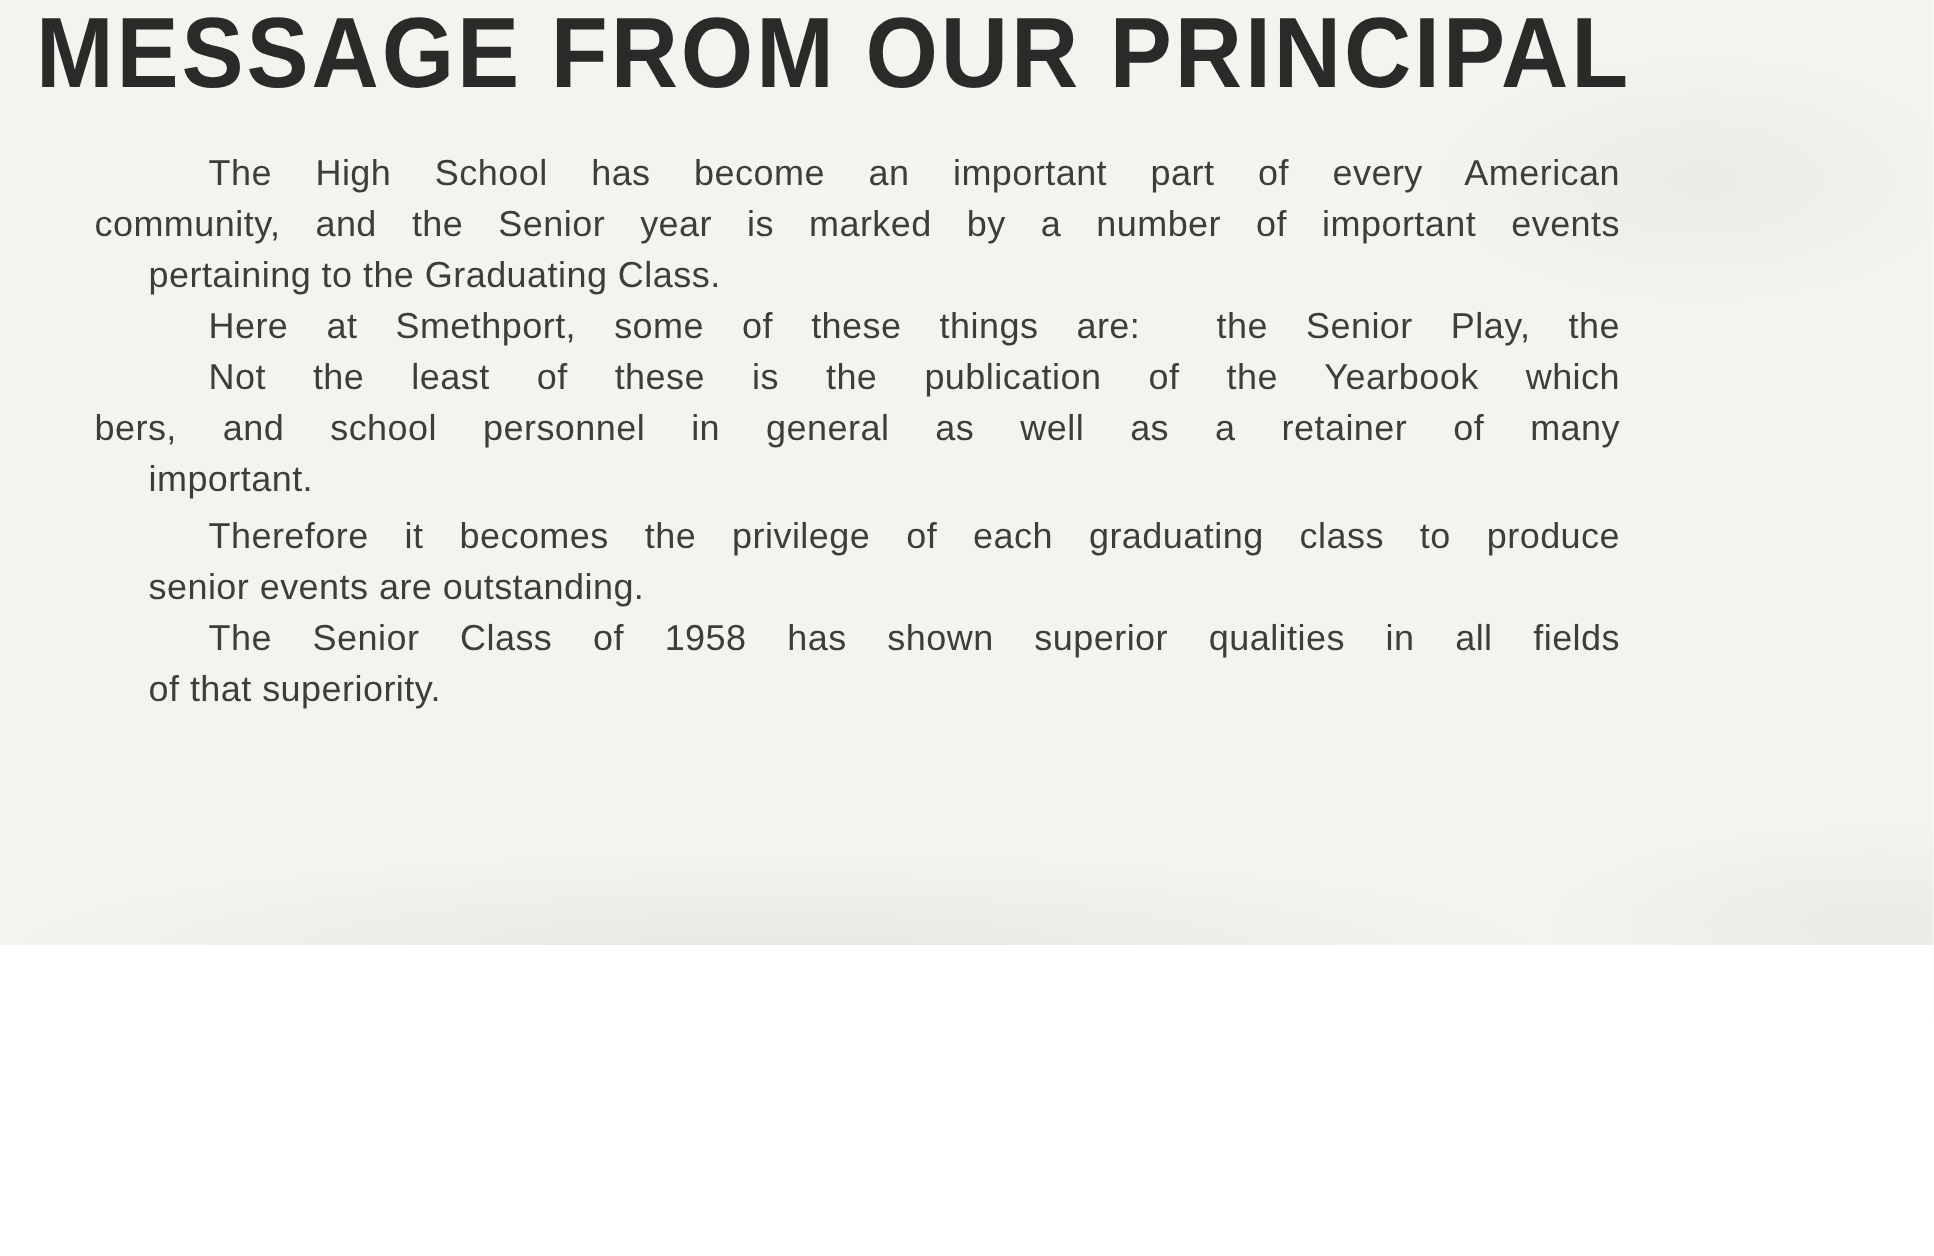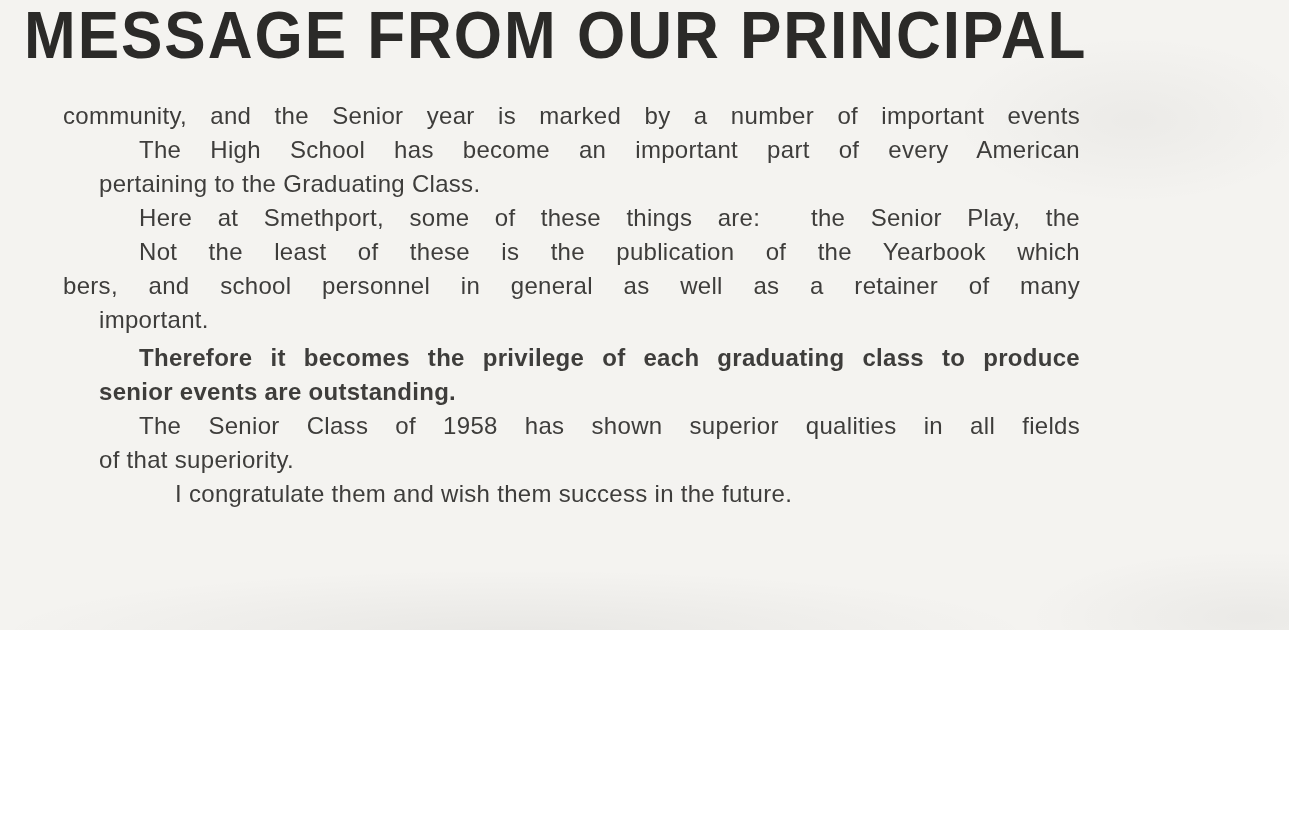--- a/index.html
+++ b/index.html
@@ -42,21 +42,21 @@
   }
   .para { margin: 0; padding: 0; }
   .line {
     text-align: justify;
     text-align-last: justify;
     white-space: normal;
     height: 34px;
   }
   .line.last { text-align-last: left; margin-left: 36px; }
   .line.indent { text-indent: 76px; }
-  .para-gap { margin-top: 4px; font-weight: bold; }
+  .para-gap { margin-top: 4px; }
   .signature {
     position: absolute;
     left: 726px;
     top: 686px;
     width: 560px;
     font-family: "DejaVu Serif", serif;
     font-style: italic;
     font-weight: 700;
     font-size: 66px;
     letter-spacing: 3px;
@@ -70,22 +70,22 @@
 </head>
 <body>
 
 <div class="page">
 
   <h1 class="title">MESSAGE FROM OUR PRINCIPAL</h1>
 
   <div class="body-block">
 
     <div class="para">
+      <div class="line indent">The High School has become an important part of every American</div>
       <div class="line">community, and the Senior year is marked by a number of important events</div>
-      <div class="line indent">The High School has become an important part of every American</div>
       <div class="line last">pertaining to the Graduating Class.</div>
     </div>
 
     <div class="para">
       <div class="line indent">Here at Smethport, some of these things are:&nbsp; the Senior Play, the</div>
     </div>
 
     <div class="para">
       <div class="line indent">Not the least of these is the publication of the Yearbook which</div>
       <div class="line">bers, and school personnel in general as well as a retainer of many</div>
@@ -95,21 +95,18 @@
     <div class="para para-gap">
       <div class="line indent">Therefore it becomes the privilege of each graduating class to produce</div>
       <div class="line last">senior events are outstanding.</div>
     </div>
 
     <div class="para">
       <div class="line indent">The Senior Class of 1958 has shown superior qualities in all fields</div>
       <div class="line last">of that superiority.</div>
     </div>
 
-    <div class="para">
-      <div class="line indent last">I congratulate them and wish them success in the future.</div>
-    </div>
 
   </div>
 
   <div class="signature">Phil M. Jones</div>
 
 </div>
 
 </body></html>

